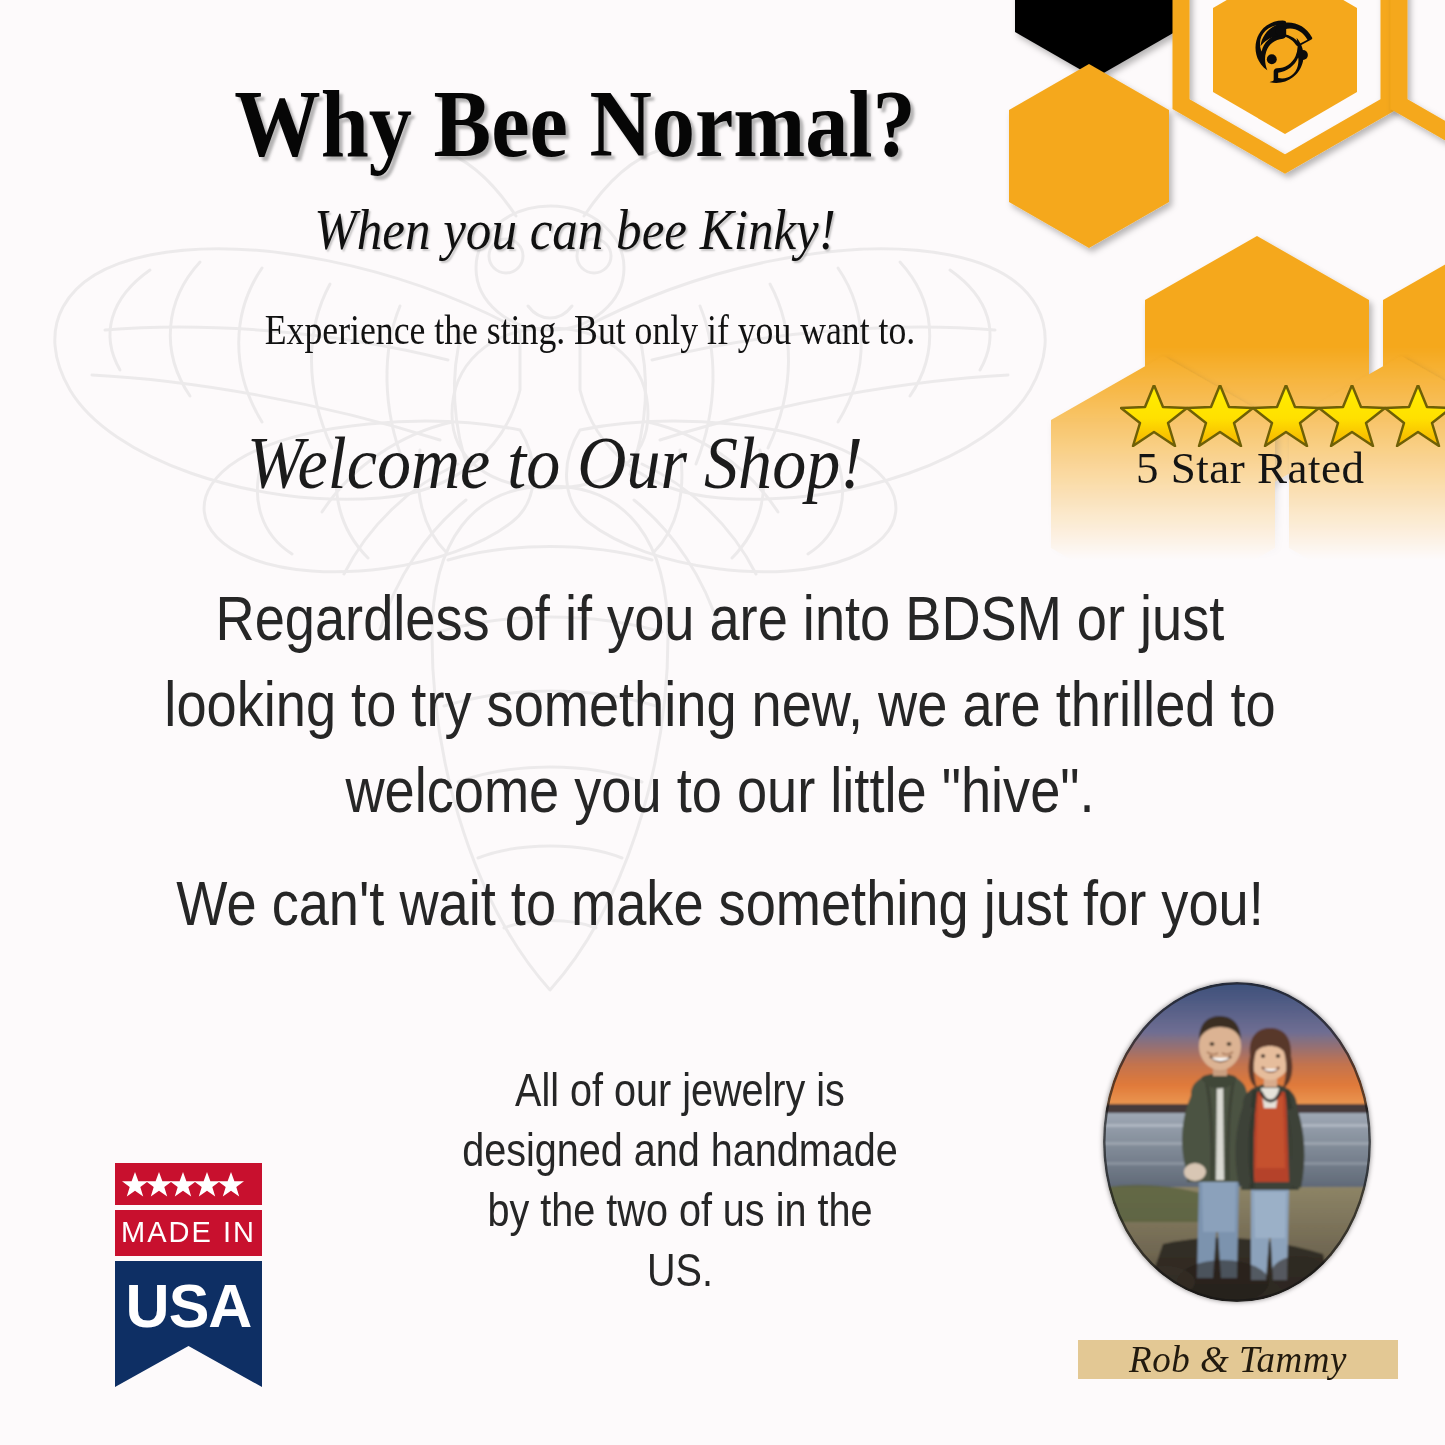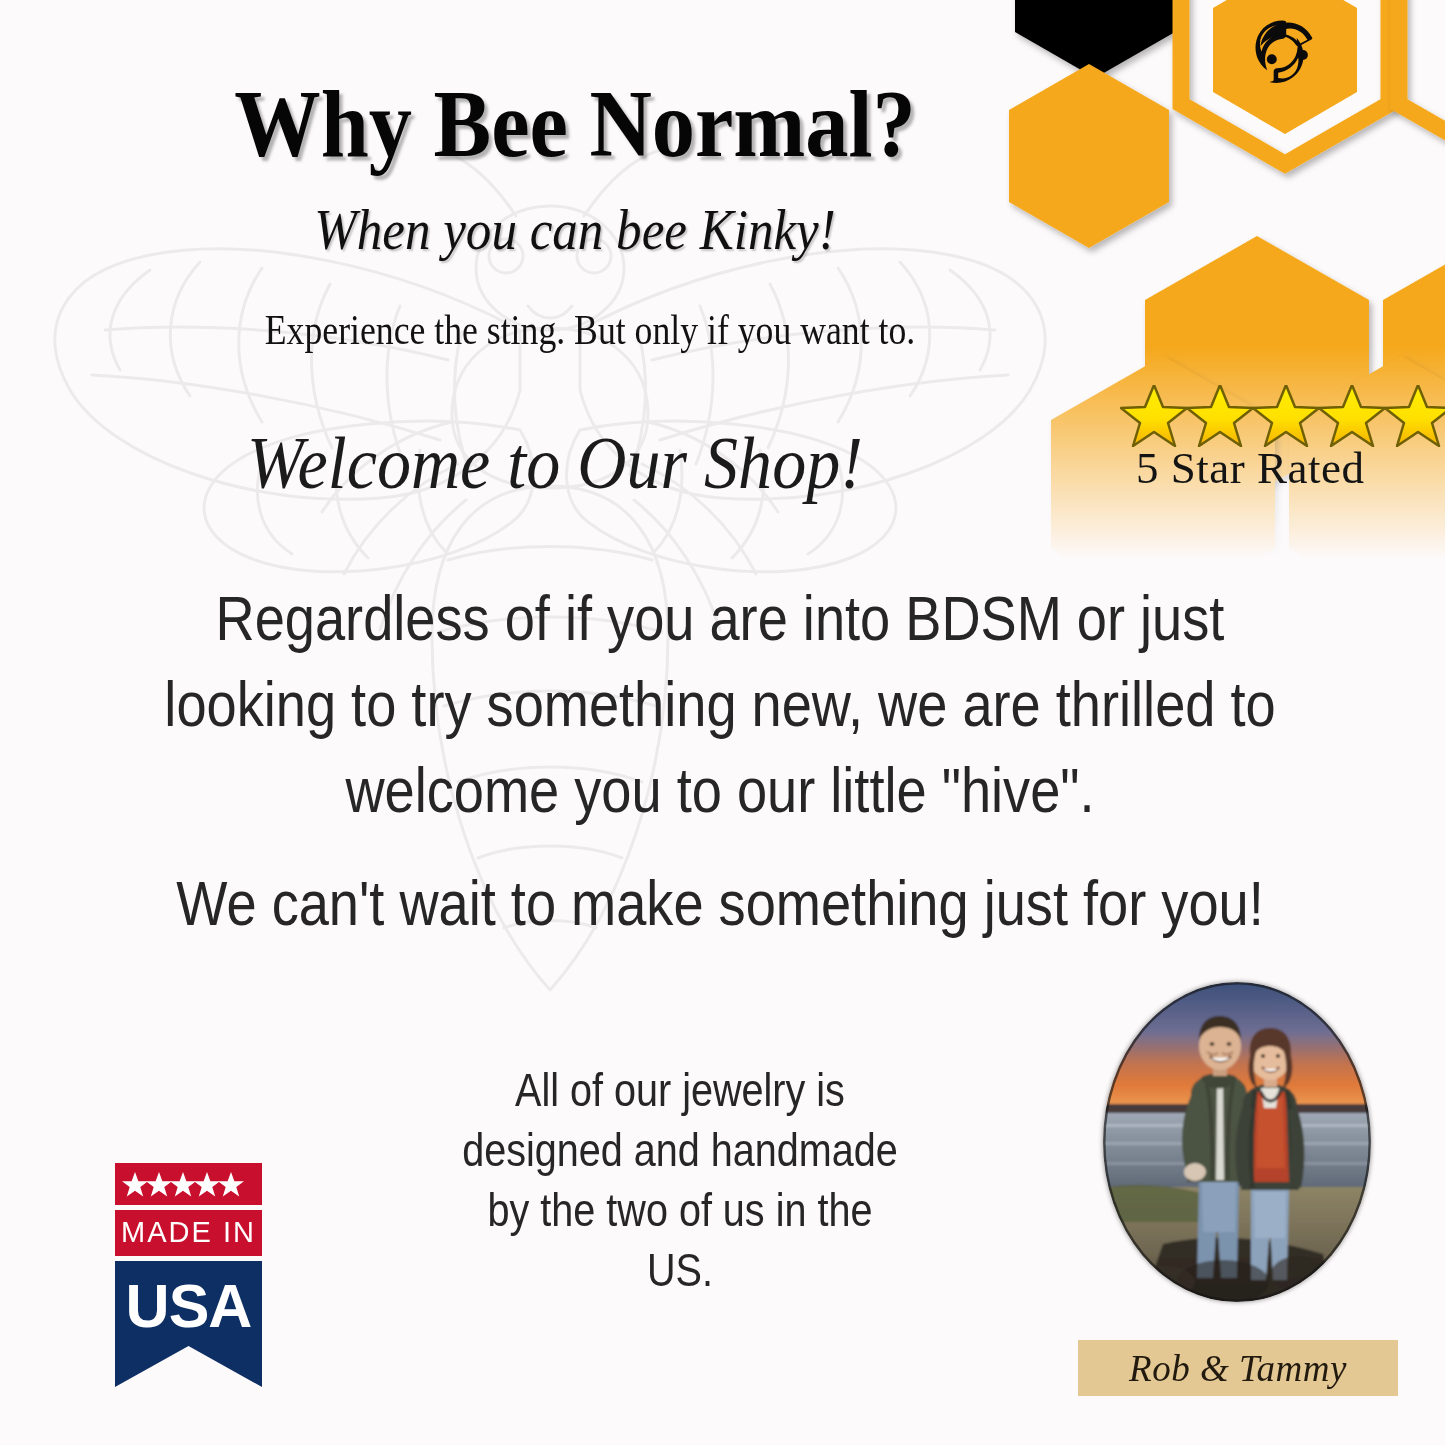--- a/index.html
+++ b/index.html
@@ -171,21 +171,21 @@
     display: block;
     border-radius: 50% / 50%;
     overflow: hidden;
     box-shadow: 0 0 5px rgba(0,0,0,0.45);
   }
   #owner-caption {
     position: absolute;
     left: 1078px;
     top: 1340px;
     width: 320px;
-    height: 56px;
+    height: 39px;
     background: #e3c894;
     display: flex;
     align-items: center;
     justify-content: center;
     font-family: "Liberation Serif", serif;
     font-style: italic;
     font-size: 37px;
     color: #221a0e;
     letter-spacing: 0.5px;
     text-align: center;

